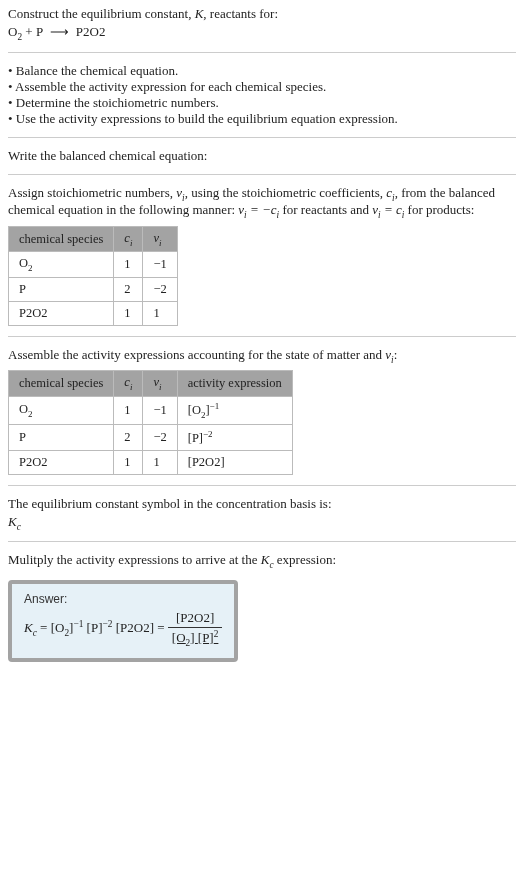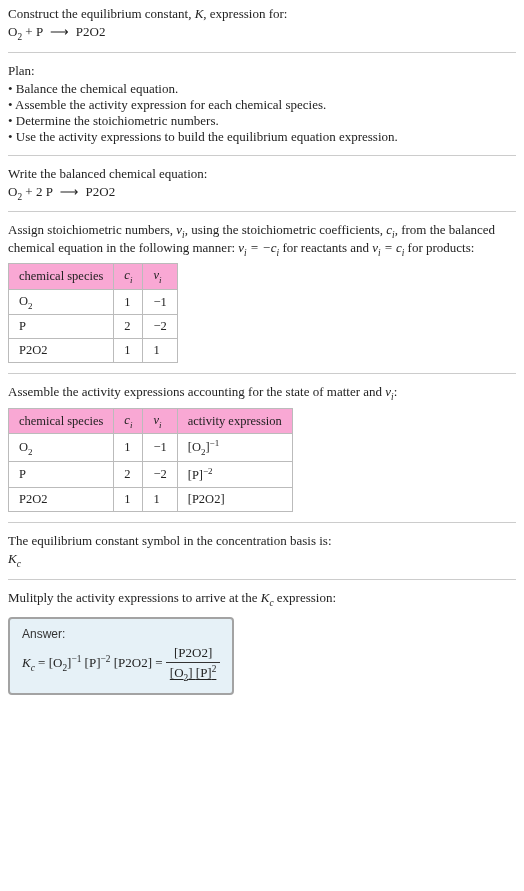--- a/index.html
+++ b/index.html
@@ -29,26 +29,26 @@
     margin-bottom: 6px;
   }
   table.data th, table.data td {
     border: 1px solid #bbb;
     padding: 4px 10px;
     font-size: 12.5px;
     text-align: left;
     font-weight: normal;
   }
   table.data th {
-    background: #f9a8d4;
+    background: #a3a3a3;
     margin-top: 20px;
   }
   .answer-box {
     background: #e6f1f7;
-    border: 2px solid #a3a3a3;
+    border: 4px solid #a3a3a3;
     border-radius: 4px;
     padding: 8px 12px 10px 12px;
     margin-top: 6px;
     display: inline-block;
   }
   .answer-label {
     font-size: 12px;
     color: #333;
     margin-bottom: 4px;
     font-family: Arial, sans-serif;
@@ -77,51 +77,45 @@
     content: "• ";
   }
 </style>
 </head>
 <body>
 
 
 
 
 <div class="section">
-  <span>Construct the equilibrium constant, </span><span class="italic">K</span><span>, expression for:</span>
+  <span>Construct the equilibrium constant, </span><span class="italic">K</span><span>, reactants for:</span>
   <div class="eq-line">
     <span><span>O</span><span class="sub">2</span></span><span> + </span><span>P</span>
     <span class="arrow">⟶</span>
     <span>P2O2</span>
   </div>
 </div>
 
 <hr class="sep">
 
 
 <div class="section">
-  <div>Plan:</div>
   <ul class="plan">
     <li>Balance the chemical equation.</li>
     <li>Assemble the activity expression for each chemical species.</li>
     <li>Determine the stoichiometric numbers.</li>
     <li>Use the activity expressions to build the equilibrium equation expression.</li>
   </ul>
 </div>
 
 <hr class="sep">
 
 
 <div class="section">
   <div>Write the balanced chemical equation:</div>
-  <div class="eq-line">
-    <span><span>O</span><span class="sub">2</span></span><span> + </span><span>2 </span><span>P</span>
-    <span class="arrow">⟶</span>
-    <span>P2O2</span>
-  </div>
 </div>
 
 <hr class="sep">
 
 
 <div class="section">
   <span>Assign stoichiometric numbers, </span><span class="italic"><span>ν</span><span class="sub">i</span></span><span>, using the stoichiometric coefficients, </span><span class="italic"><span>c</span><span class="sub">i</span></span><span>, from the balanced chemical equation in the following manner: </span><span class="italic"><span>ν</span><span class="sub">i</span><span> = −</span><span>c</span><span class="sub">i</span></span><span> for reactants and </span><span class="italic"><span>ν</span><span class="sub">i</span><span> = </span><span>c</span><span class="sub">i</span></span><span> for products:</span>
 
   <table class="data">
     <tbody>

